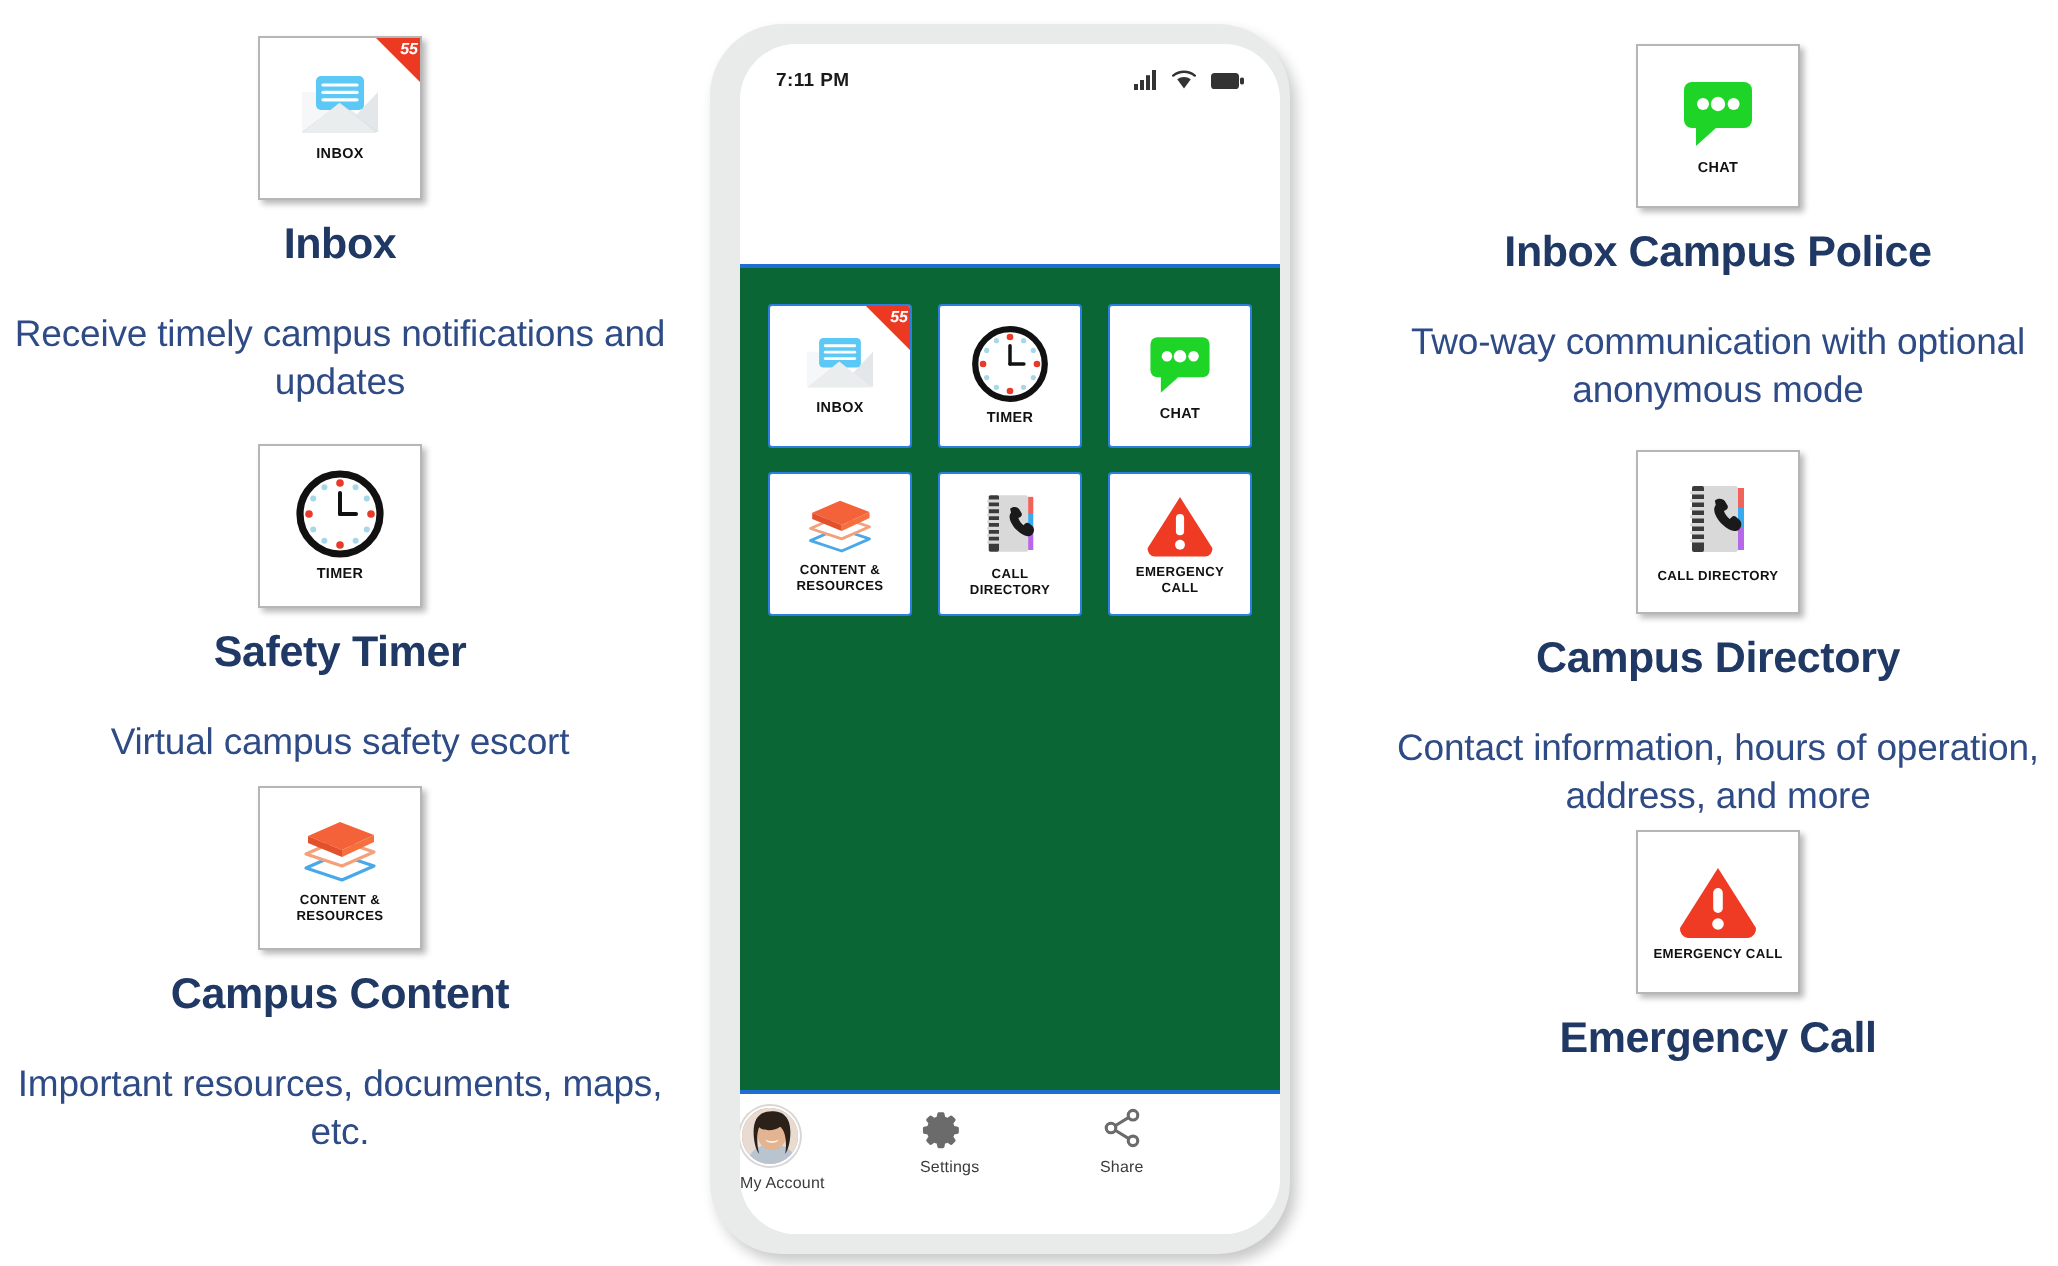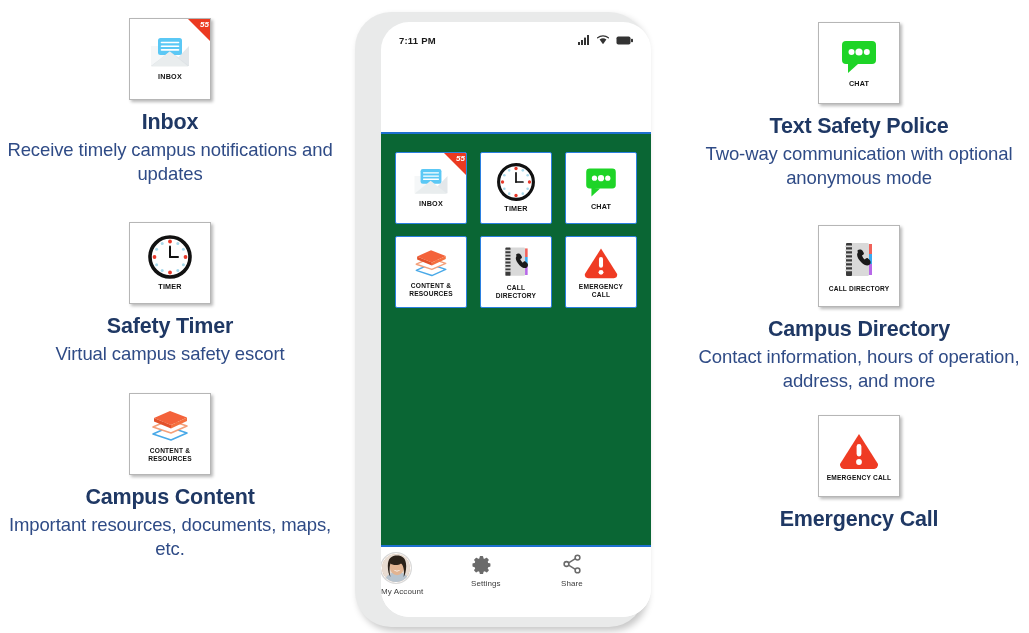--- a/index.html
+++ b/index.html
@@ -36,21 +36,21 @@
   }
   .feat-title {
     margin-top: 11px;
     font-size: 21.5px;
     font-weight: bold;
     color: #1f3864;
     letter-spacing: -0.2px;
     line-height: 1.1;
   }
   .feat-desc {
-    margin-top: 3px;
+    margin-top: 20px;
     font-size: 18.5px;
     color: #2f4b86;
     line-height: 1.33;
     letter-spacing: -0.1px;
   }
 
   
   .tile-label {
     font-size: 7.2px;
     font-weight: bold;
@@ -83,21 +83,21 @@
   #phone {
     position: absolute;
     left: 355px; top: 12px;
     width: 290px; height: 615px;
     background: #e9eaea;
     border-radius: 36px;
     box-shadow: 3px 4px 7px rgba(0,0,0,0.22);
   }
   #phone-screen {
     position: absolute;
-    left: 26px; top: 10px;
+    left: 15px; top: 10px;
     width: 270px; height: 595px;
     background: #ffffff;
     border-radius: 28px;
     overflow: hidden;
     display: flex; flex-direction: column;
   }
   #statusbar {
     height: 30px;
     display: flex; align-items: center;
     justify-content: space-between;
@@ -242,21 +242,21 @@
       <div class="feat-tile">
         <svg class="icon-art" width="46" height="40" viewBox="0 0 46 40">
           <rect x="6" y="4" width="34" height="23" rx="4" fill="#1ed427"></rect>
           <path d="M12 26 L12 36 L22 27 Z" fill="#1ed427"></path>
           <circle cx="15.5" cy="15" r="3" fill="#ffffff"></circle>
           <circle cx="23" cy="15" r="3.6" fill="#ffffff"></circle>
           <circle cx="30.8" cy="15" r="3" fill="#ffffff"></circle>
         </svg>
         <div class="tile-label">CHAT</div>
       </div>
-      <div class="feat-title">Text Safety Police</div>
+      <div class="feat-title">Inbox Campus Police</div>
       <div class="feat-desc">Two-way communication with optional anonymous mode</div>
     </div>
 
     <div class="feature" style="top:225px;">
       <div class="feat-tile">
         <svg class="icon-art" width="40" height="42" viewBox="0 0 40 42">
           <rect x="11" y="3" width="19" height="33" rx="1.5" fill="#d9d9d9"></rect>
           <rect x="7" y="3" width="6" height="33" rx="1" fill="#3b3b3b"></rect>
           <g fill="#d9d9d9">
             <rect x="6" y="5.5" width="8" height="1.8" rx="0.9"></rect>

